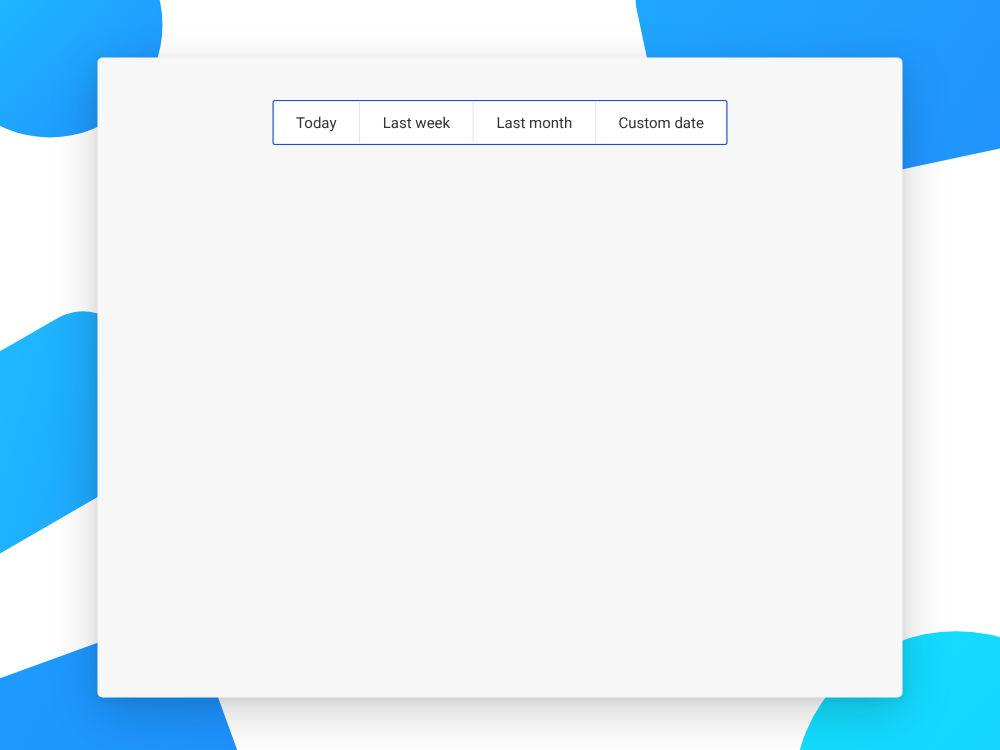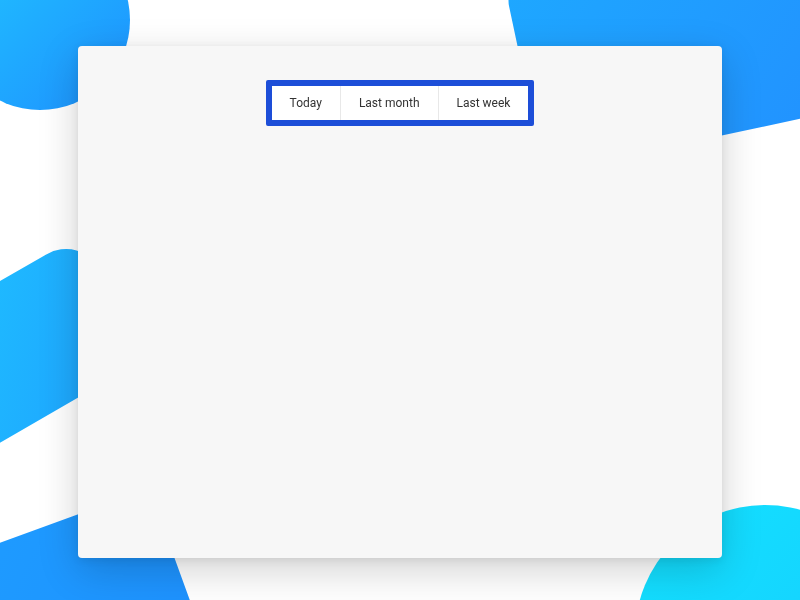--- a/index.html
+++ b/index.html
@@ -64,21 +64,21 @@
       left: 78px;
       width: 644px;
       height: 512px;
       background: #f7f7f7;
       border-radius: 4px;
       box-shadow: 0 12px 40px rgba(0,0,0,0.18), 0 2px 8px rgba(0,0,0,0.08);
       padding: 34px 42px;
     }
     .tab-group {
       display: flex;
-      border: 6px solid #1d4ed8;
+      border: 1px solid #1d4ed8;
       border-radius: 2px;
       overflow: hidden;
       width: fit-content;
       margin: 0 auto;
       background: #ffffff;
     }
     .tab {
       padding: 0 18px;
       height: 34px;
       line-height: 34px;
@@ -101,16 +101,17 @@
 
 <div class="bg-shape shape-top-left"></div>
 <div class="bg-shape shape-top-right"></div>
 <div class="bg-shape shape-mid-left"></div>
 <div class="bg-shape shape-bottom-left"></div>
 <div class="bg-shape shape-bottom-right"></div>
 
 <div class="card">
   <div class="tab-group">
     <div class="tab">Today</div>
+    <div class="tab">Last week</div>
     <div class="tab">Last month</div>
-    <div class="tab">Last week</div>
+    <div class="tab">Custom date</div>
   </div>
 </div>
 
 </body></html>

